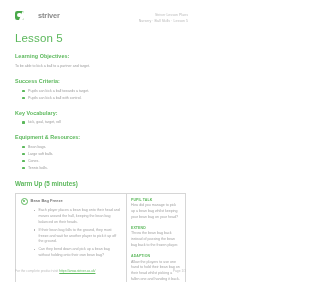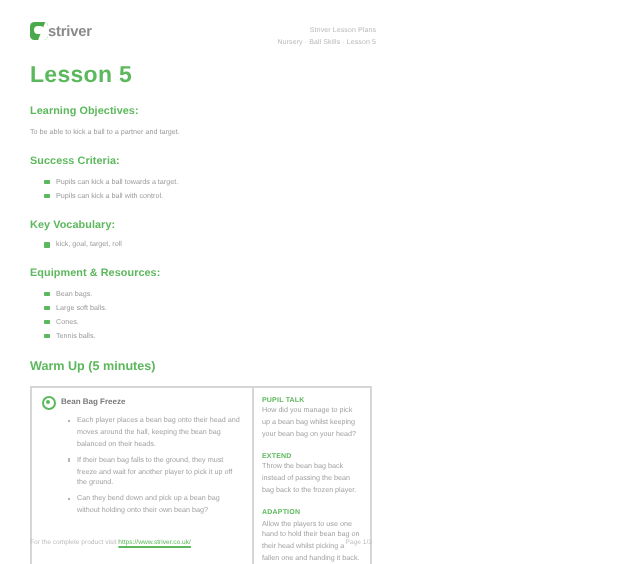--- a/index.html
+++ b/index.html
@@ -24,21 +24,21 @@
   .header {
     display: flex;
     align-items: flex-start;
     justify-content: space-between;
     padding: 11px 12px 0 15px;
   }
 
   .brand {
     display: flex;
     align-items: center;
-    gap: 0;
+    gap: 14px;
   }
 
   .brand-mark {
     width: 9px;
     height: 9px;
     border-radius: 2.2px;
     background: #4aa94a;
     position: relative;
     flex: none;
     overflow: hidden;
@@ -82,21 +82,21 @@
     line-height: 1.75;
     letter-spacing: 0.05px;
   }
 
   
   .content { padding: 0 14px 0 15px; }
 
   .lesson-title {
     font-size: 11.5px;
     color: #5cb85c;
-    font-weight: bold;
+    font-weight: normal;
     letter-spacing: 0.15px;
     margin-top: 9px;
     line-height: 1;
   }
 
   .section-heading {
     font-size: 5.4px;
     font-weight: bold;
     color: #5cb85c;
     letter-spacing: 0.05px;

